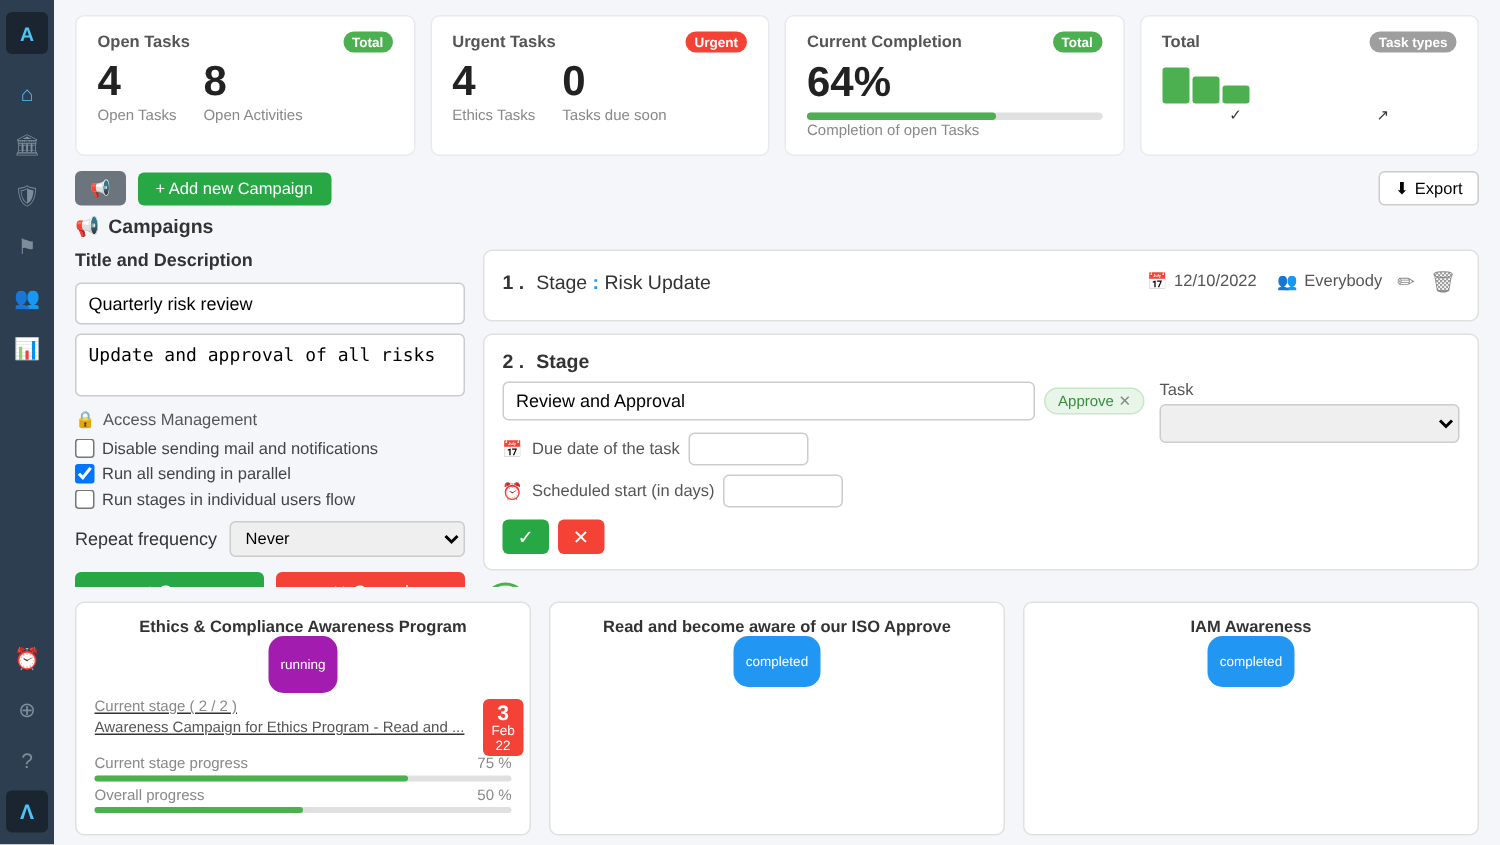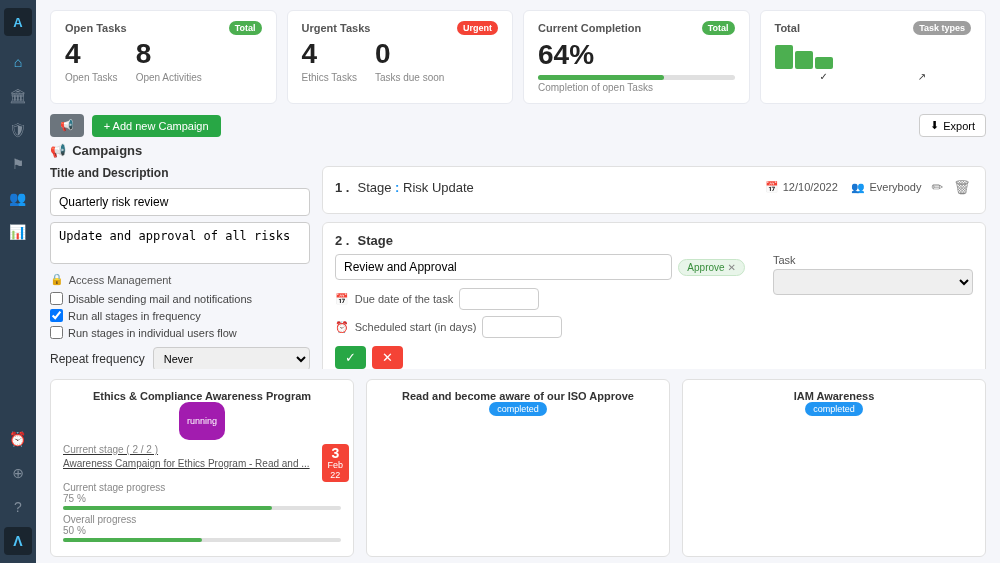--- a/index.html
+++ b/index.html
@@ -67,21 +67,21 @@
     .stage-card { background: #fff; border: 1px solid #e0e0e0; border-radius: 6px; margin-bottom: 8px; padding: 10px 12px; }
     .stage-header { display: flex; align-items: center; gap: 8px; margin-bottom: 6px; }
     .stage-title { font-size: 13px; font-weight: 600; color: #2196f3; text-align: right; }
     .stage-title span { color: #333; font-weight: normal; }
     .stage-meta { display: flex; align-items: center; gap: 14px; margin-left: auto; font-size: 11px; color: #555; }
     .stage-meta-item { display: flex; align-items: center; gap: 4px; }
     .stage-actions { display: flex; gap: 6px; }
     .icon-btn { background: none; border: none; cursor: pointer; color: #888; font-size: 14px; padding: 2px; }
 
     
-    .stage2-body { display: flex; gap: 28px; align-items: flex-start; }
+    .stage2-body { display: flex; gap: 10px; align-items: flex-start; }
     .stage2-left { flex: 1; }
     .task-input-row { display: flex; align-items: center; gap: 6px; margin-bottom: 8px; }
     .task-text-input { border: 1px solid #ccc; border-radius: 4px; padding: 5px 8px; font-size: 12px; flex: 1; }
     .tag { background: #e8f5e9; color: #388e3c; border: 1px solid #c8e6c9; border-radius: 10px; padding: 2px 8px; font-size: 10px; display: flex; align-items: center; gap: 3px; }
     .tag-x { cursor: pointer; color: #888; font-size: 10px; }
     .date-row { display: flex; align-items: center; gap: 6px; font-size: 11px; color: #555; margin-bottom: 6px; }
     .date-input { border: 1px solid #ccc; border-radius: 4px; padding: 4px 6px; font-size: 11px; width: 80px; }
     .sched-row { display: flex; align-items: center; gap: 6px; font-size: 11px; color: #555; }
     .number-input { border: 1px solid #ccc; border-radius: 4px; padding: 4px 6px; font-size: 11px; width: 80px; }
     .confirm-btns { display: flex; gap: 6px; margin-top: 8px; }
@@ -93,27 +93,27 @@
 
     
     .add-stage-btn { display: flex; align-items: center; justify-content: center; width: 30px; height: 30px; background: #e8f5e9; border: 2px solid #4caf50; border-radius: 50%; cursor: pointer; color: #4caf50; font-size: 18px; margin-top: 4px; }
 
     
     .campaign-cards { display: flex; gap: 12px; padding: 10px 14px 6px 14px; }
     .campaign-card { background: #fff; border: 1px solid #e0e0e0; border-radius: 6px; padding: 10px 12px; flex: 1; min-width: 0; }
     .campaign-card-header { display: flex; justify-content: space-between; align-items: center; margin-bottom: 4px; flex-direction: column; }
     .campaign-card-title { font-size: 11px; font-weight: 600; color: #333; }
     .status-badge-running { background: #a21caf; color: #fff; font-size: 9px; padding: 14px 8px; border-radius: 10px; }
-    .status-badge-completed { background: #2196f3; color: #fff; font-size: 9px; padding: 2px 8px; border-radius: 10px; }
+    .status-badge-completed { background: #2196f3; color: #fff; font-size: 9px; padding: 12px 8px; border-radius: 10px; }
     .campaign-stage-info { font-size: 10px; color: #888; margin-bottom: 3px; }
     .campaign-desc { font-size: 10px; color: #555; margin-bottom: 6px; white-space: nowrap; overflow: hidden; text-overflow: ellipsis; }
     .date-badge { background: #f44336; color: #fff; border-radius: 4px; padding: 2px 6px; font-size: 10px; text-align: center; float: right; margin-left: 6px; }
     .date-badge-day { font-size: 14px; font-weight: bold; line-height: 1; }
     .date-badge-month { font-size: 9px; }
-    .prog-label { font-size: 10px; color: #888; display: flex; justify-content: space-between; margin-bottom: 2px; flex-direction: column; }
+    .prog-label { font-size: 10px; color: #888; display: flex; justify-content: space-between; margin-bottom: 2px; }
     .prog-bar { height: 4px; background: #e0e0e0; border-radius: 2px; margin-bottom: 4px; }
     .prog-fill-75 { width: 75%; height: 100%; background: #4caf50; border-radius: 2px; }
     .prog-fill-50 { width: 50%; height: 100%; background: #4caf50; border-radius: 2px; }
   </style>
 </head>
 <body>
 
 <div class="sidebar">
   <div class="sidebar-logo">
     <span>A</span>
@@ -227,21 +227,21 @@
         <div class="access-mgmt">
           <span>🔒</span>
           <span>Access Management</span>
         </div>
         <div class="checkbox-row">
           <input type="checkbox" style="">
           <label>Disable sending mail and notifications</label>
         </div>
         <div class="checkbox-row">
           <input type="checkbox" checked="" style="">
-          <label>Run all stages in frequency</label>
+          <label>Run all sending in parallel</label>
         </div>
         <div class="checkbox-row">
           <input type="checkbox" style="">
           <label>Run stages in individual users flow</label>
         </div>
         <div class="repeat-row">
           <span class="repeat-label">Repeat frequency</span>
           <select class="repeat-select">
             <option>Never</option>
             <option>Daily</option>

